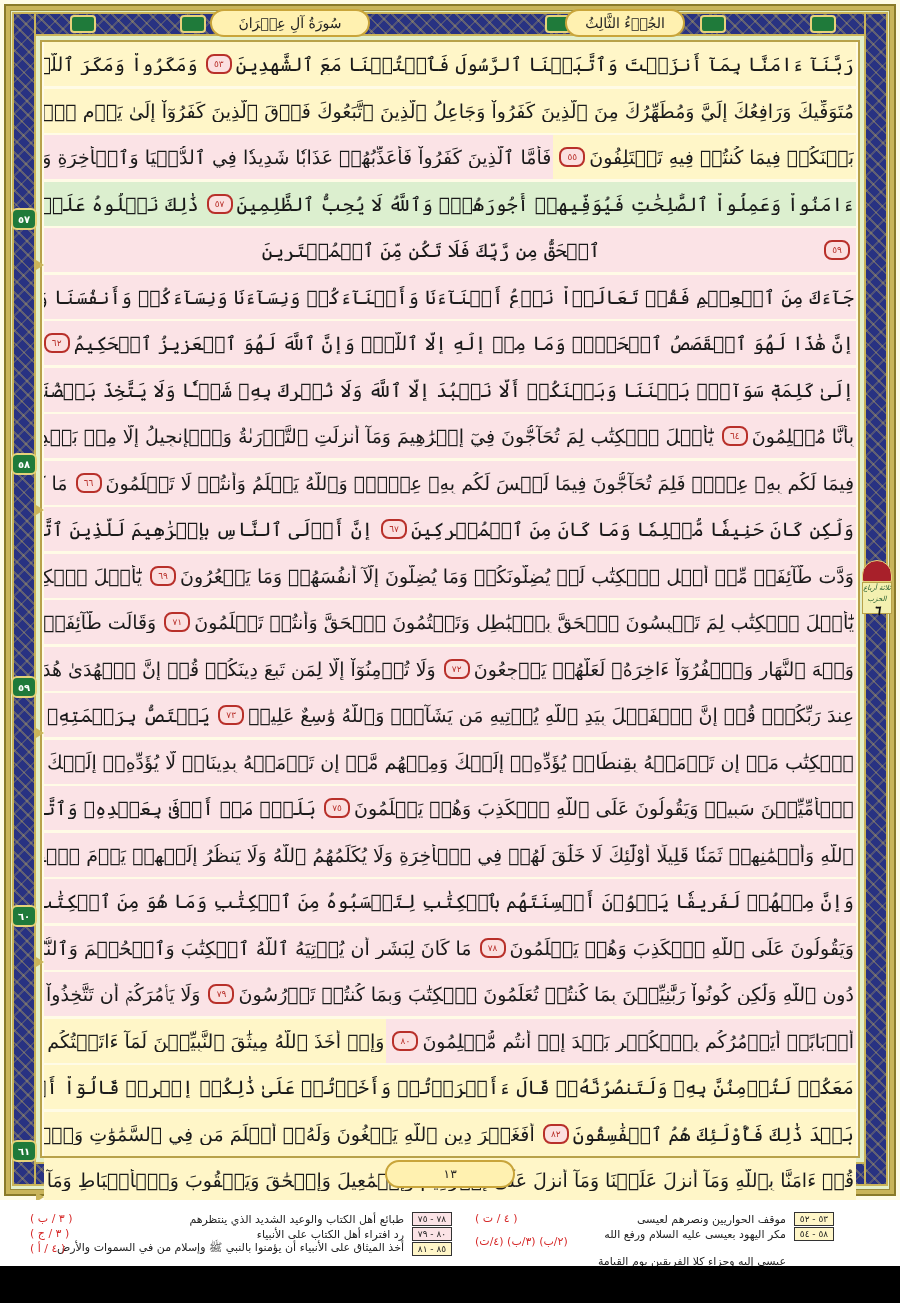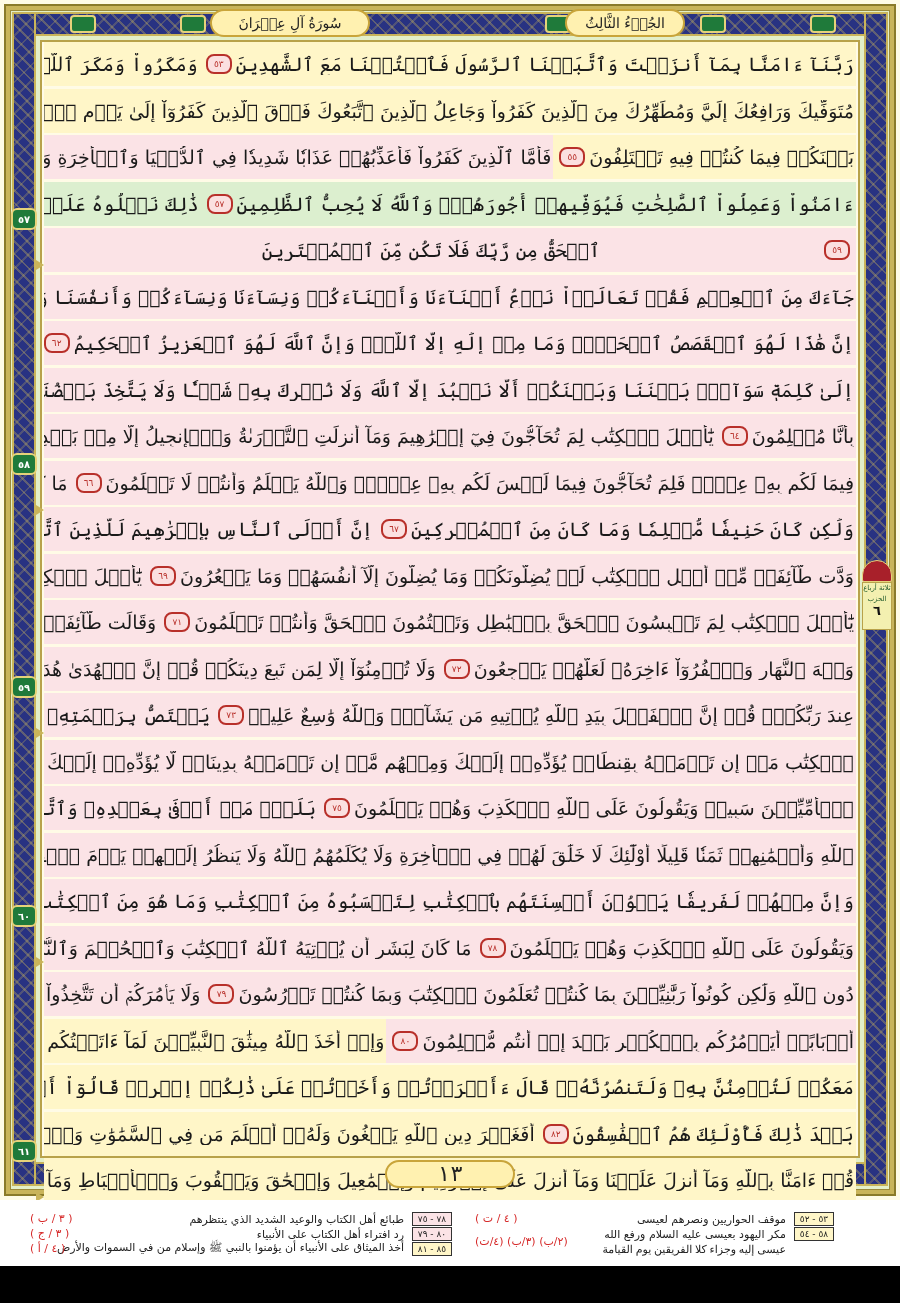--- a/index.html
+++ b/index.html
@@ -23,24 +23,24 @@
   .pink{background:#fbe3e6;}
   .green{background:#dcefcf;}
   .yellow{background:#fff6c8;}
   .ayah-mark{display:inline-flex;align-items:center;justify-content:center;min-width:22px;height:16px;border-radius:8px;
         background:#fbe0e0;border:2px solid #b8302a;font-size:9px;color:#b8302a;margin:0 4px;font-family:"DejaVu Sans",sans-serif;}
   .side-num{position:absolute;left:11px;width:26px;height:22px;background:#1f7a3a;border:2px solid #e6d27a;border-radius:6px;box-sizing:border-box;
         color:#fff;font-size:10px;font-weight:bold;display:flex;align-items:center;justify-content:center;}
   .side-pointer{position:absolute;left:36px;width:0;height:0;border-top:5px solid transparent;border-bottom:5px solid transparent;border-left:8px solid #c9b45a;}
   .hizb-marker{position:absolute;left:862px;top:560px;width:30px;height:70px;}
   .hizb-dome{width:30px;height:22px;background:#a8202a;border-radius:15px 15px 2px 2px;border:1px solid #e6d27a;box-sizing:border-box;}
-  .hizb-box{width:30px;height:48px;background:#f3f0b0;border:1px solid #b8a24a;box-sizing:border-box;font-size:7px;color:#1f5a2a;text-align:center;line-height:11px;font-family:"DejaVu Sans",sans-serif;}
+  .hizb-box{width:30px;height:32px;background:#f3f0b0;border:1px solid #b8a24a;box-sizing:border-box;font-size:7px;color:#1f5a2a;text-align:center;line-height:11px;font-family:"DejaVu Sans",sans-serif;font-style:italic;}
   .hizb-num{font-size:13px;color:#111;font-weight:bold;}
   .page-num{position:absolute;left:385px;top:1160px;width:130px;height:28px;background:#fff1b0;border:2px solid #c9a53a;border-radius:14px;box-sizing:border-box;
-        display:flex;align-items:center;justify-content:center;font-size:22px;color:#222;font-family:Liberation Mono, monospace;}
+        display:flex;align-items:center;justify-content:center;font-size:12px;color:#222;font-family:Liberation Mono, monospace;}
   .footer{position:absolute;left:0;top:1200px;width:900px;height:103px;background:#fff;}
   .footer-black{position:absolute;left:0;top:1266px;width:900px;height:37px;background:#000;}
   .leg-row{position:absolute;display:flex;align-items:center;direction:rtl;font-size:11px;color:#222;white-space:nowrap;height:14px;}
   .leg-range{display:inline-block;width:38px;height:12px;line-height:12px;text-align:center;font-size:9px;border:1px solid #333;margin-left:8px;direction:ltr;}
   .leg-ref{color:#d62a2a;font-size:11px;position:absolute;white-space:nowrap;direction:ltr;}
 </style>
 </head>
 <body>
 
 <div class="page">
@@ -315,21 +315,21 @@
       <div class="leg-row" style="right: 66px; top: 12px;">
         <span class="leg-range" style="background: rgb(255, 246, 200);">٥٣ - ٥٢</span>
         <span>موقف الحواريين ونصرهم لعيسى</span>
       </div>
       <span class="leg-ref" style="left: 475px; top: 12px;">( ٤ / ت )</span>
       <div class="leg-row" style="right: 66px; top: 27px;">
         <span class="leg-range" style="background: rgb(255, 246, 200);">٥٨ - ٥٤</span>
         <span>مكر اليهود بعيسى عليه السلام ورفع الله</span>
       </div>
       <span class="leg-ref" style="left: 475px; top: 27px; margin-top: 8px;">(٤/ت) (٣/ب) (٢/ب)</span>
-      <div class="leg-row" style="right: 66px; top: 42px; font-family: Liberation Serif, serif;">
+      <div class="leg-row" style="right: 66px; top: 54px;">
         <span style="display: inline-block; width: 48px;"></span>
         <span>عيسى إليه وجزاء كلا الفريقين يوم القيامة</span>
       </div>
     </div>
   <div id="legend-left">
       <div class="leg-row" style="right: 448px; top: 12px;">
         <span class="leg-range" style="background: rgb(251, 227, 230);">٧٨ - ٧٥</span>
         <span>طبائع أهل الكتاب والوعيد الشديد الذي ينتظرهم</span>
       </div>
       <span class="leg-ref" style="left: 30px; top: 12px;">( ٣ / ب )</span>

